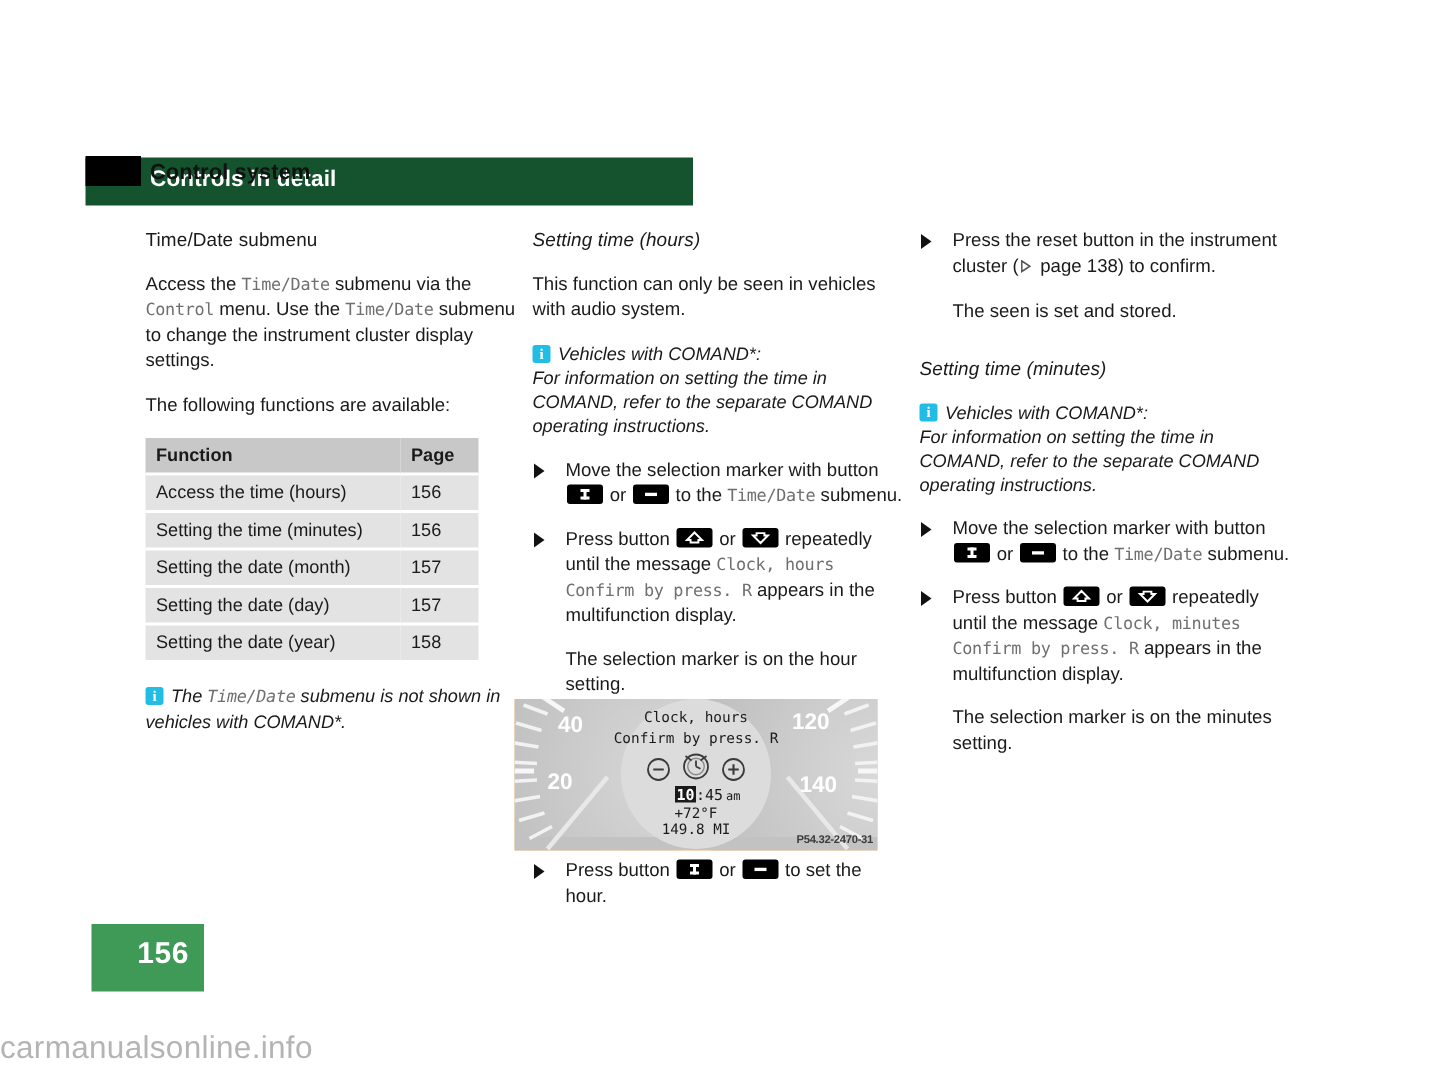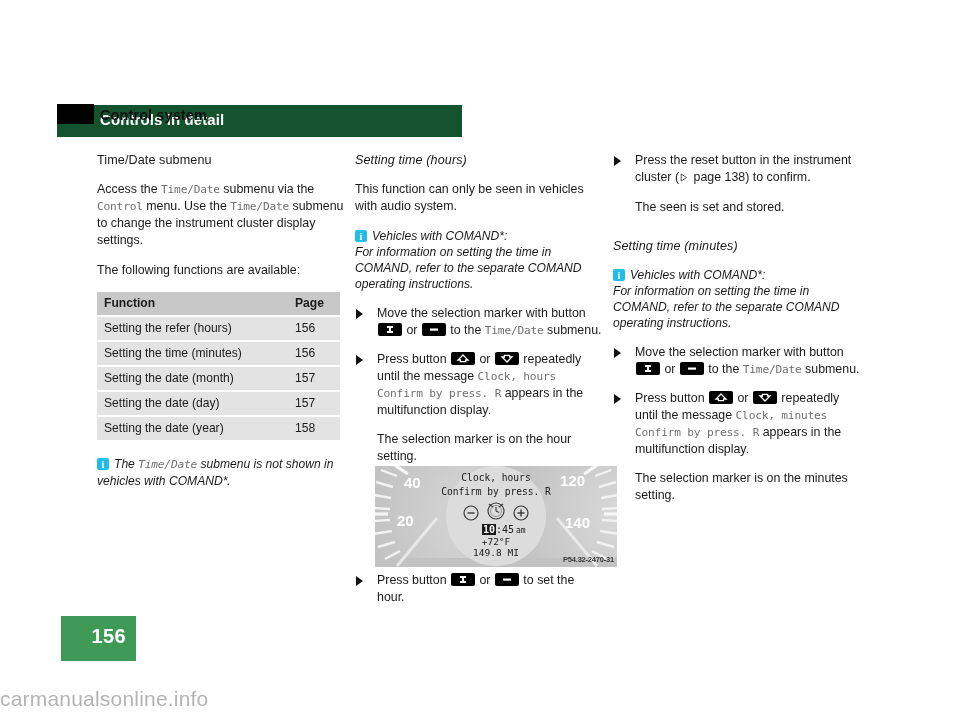--- a/index.html
+++ b/index.html
@@ -80,21 +80,21 @@
   .mono {
     font-family: "DejaVu Sans Mono", "Liberation Mono", monospace;
     font-size: 11.2px;
     color: #6f6f6f;
     letter-spacing: -0.2px;
   }
 
   
   table.func-table {
     border-collapse: collapse;
-    width: 243px;
+    width: 222px;
     margin-top: 2px;
     margin-bottom: 14px;
   }
   table.func-table th,
   table.func-table td {
     text-align: left;
     padding: 4px 7px 4px 7px;
     font-size: 12.1px;
     line-height: 15px;
     border-bottom: 2px solid #ffffff;
@@ -176,21 +176,21 @@
   .key svg { position: absolute; left: 0; top: 0; }
   .tri-outline {
     display: inline-block;
     vertical-align: -1px;
     margin: 0 2px 0 1px;
   }
 
   
   .figure {
     position: absolute;
-    left: 375px;
+    left: 343px;
     top: 466px;
     width: 242px;
     height: 101px;
     overflow: hidden;
     background: #fdba74;
   }
   .figure .fig-id {
     position: absolute;
     right: 3px;
     bottom: 3px;
@@ -256,21 +256,21 @@
 
   <table class="func-table">
     <thead>
       <tr>
         <th>Function</th>
         <th class="page-col">Page</th>
       </tr>
     </thead>
     <tbody>
       <tr>
-        <td>Setting the refer (hours)</td>
+        <td>Access the time (hours)</td>
         <td class="page-col">156</td>
       </tr>
       <tr>
         <td>Setting the time (minutes)</td>
         <td class="page-col">156</td>
       </tr>
       <tr>
         <td>Setting the date (month)</td>
         <td class="page-col">157</td>
       </tr>

